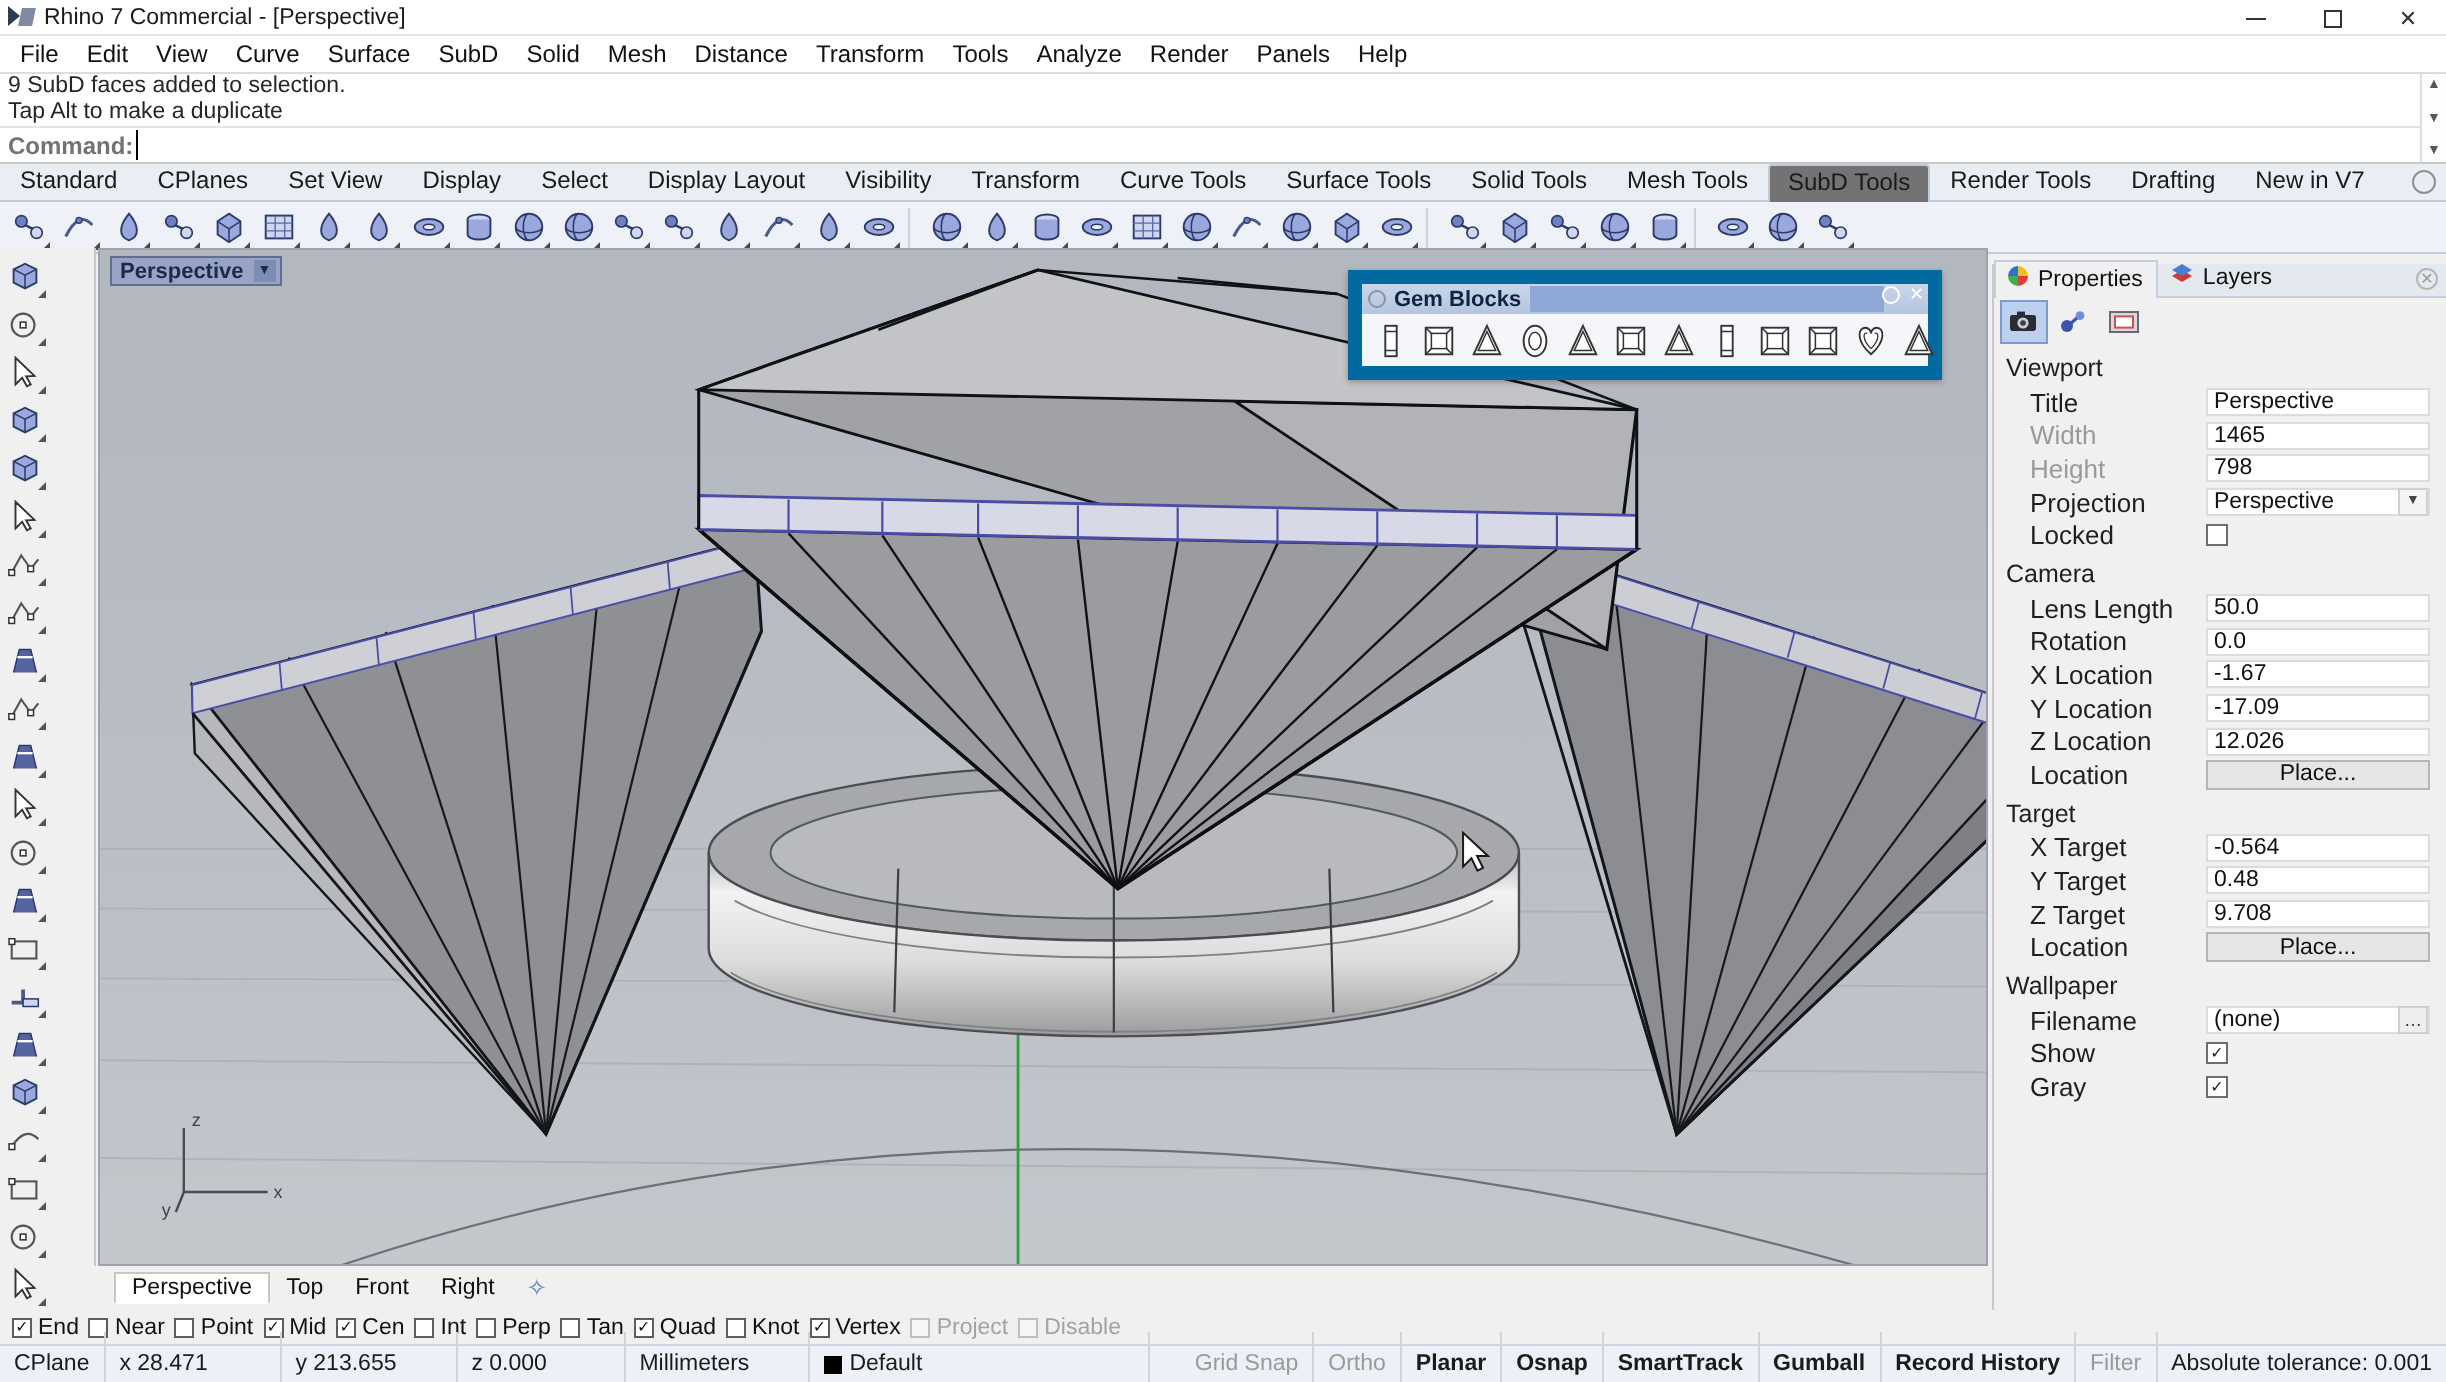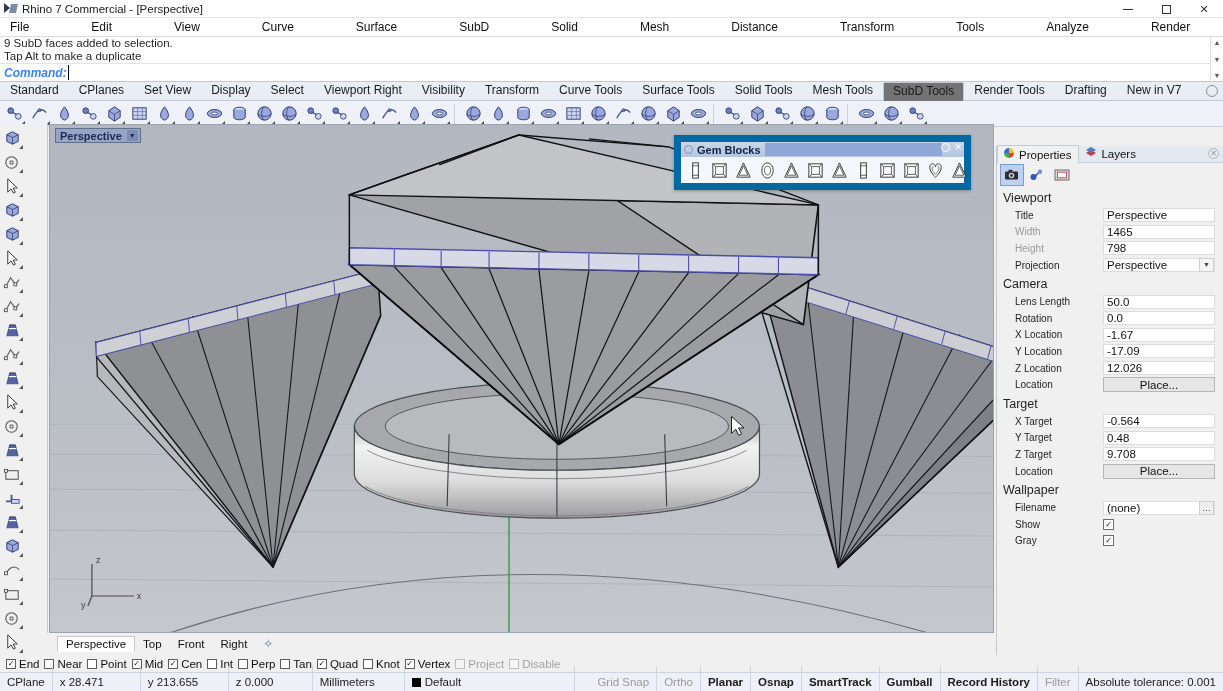--- a/index.html
+++ b/index.html
@@ -30,31 +30,31 @@
     background:#7d8ba3; transform: skewX(-12deg); }
   .title-text { font-size: 11.5px; color: #1a1a1a; }
   .win-btns { position: absolute; right: 0; top: 0; display: flex; height: 18px; }
   .win-btn { width: 38px; height: 18px; display:flex; align-items:center; justify-content:center;
     font-size: 11px; color:#333; }
   .wb-min { width:10px; height:1px; background:#333; }
   .wb-max { width:9px; height:9px; border:1px solid #333; }
 
   
   .menubar { height: 18px; display: flex; align-items: center; background: #ffffff;
-     padding-left: 3px; gap: 48px; }
+     padding-left: 3px; }
   .menu-item { padding: 1px 7px; font-size: 12px; color: #111; cursor: default; }
 
   
   .cmd-area { background: #ffffff; border-top: 1px solid #dcdcdc;
      border-bottom: 1px solid #c8c8c8; position: relative; }
   .cmd-hist { padding-left: 4px; }
   .cmd-line { height: 13px; line-height: 13px; font-size: 11.5px; color: #262626; }
   .cmd-prompt-row { display:flex; align-items:center; height:18px;
      border-top:1px solid #e4e4e4; padding-left:4px; }
-  .cmd-label { font-weight: bold; font-size: 12px; color: #3b82f6; font-style: italic; }
+  .cmd-label { font-weight: bold; font-size: 12px; color: #737373; }
   .cmd-input { flex:1; height:15px; border:none; outline:none; background:#fff;
      font-family:"Liberation Sans", sans-serif; font-size:12px; padding-left:2px;
      border-left:1px solid #000; margin-left:1px; }
   .cmd-scroll { position:absolute; right:0; top:0; width:13px; height:100%;
      background:#fdfdfd; border-left:1px solid #dedede;
      display:flex; flex-direction:column; justify-content:space-between; }
   .cmd-scroll div { font-size:7px; text-align:center; line-height:11px; color:#555; }
 
   
   .tabbar { height: 19px; background: #e9eef5; display: flex; align-items: flex-end;
@@ -111,37 +111,37 @@
   .gem-grab { position:absolute; left:84px; right:22px; top:1px; bottom:1px;
      background:#8fa8d8; }
   .gem-btns { position:absolute; right:2px; top:1px; display:flex; gap:4px; align-items:center; }
   .gem-gear { width:9px; height:9px; border:1.3px solid #fff; border-radius:50%; }
   .gem-x { font-size:9px; color:#fff; line-height:9px; }
   .gem-row { height:26px; display:flex; align-items:center; padding-left:2px; background:#f4f6fa; }
   .gem-ico { width:24px; height:24px; display:flex; align-items:center; justify-content:center;
      flex:none; }
 
   
-  .rpanel { position:absolute; left:996px; top:146px; width:227px; height:530px;
+  .rpanel { position:absolute; left:996px; top:132px; width:227px; height:530px;
      background:#f0f0f0; border-left:1px solid #c9c9c9; }
   .rp-tabs { height:17px; display:flex; align-items:flex-end; background:#e4e9f0;
      border-bottom:1px solid #c3cedd; position:relative; }
   .rp-tab { display:flex; align-items:center; gap:4px; padding:1px 7px 1px 5px;
      font-size:11.5px; border:1px solid transparent; border-bottom:none; line-height:14px; }
   .rp-tab.active { background:#f0f0f0; border-color:#c3cedd; margin-bottom:-1px; }
   .rp-close { position:absolute; right:4px; top:2px; width:11px; height:11px;
      border:1.2px solid #b5b5b5; border-radius:50%; color:#999; font-size:8px;
      display:flex; align-items:center; justify-content:center; }
   .rp-icorow { height:24px; display:flex; align-items:center; padding-left:4px; gap:3px;
      background:#f0f0f0; }
   .rp-ico { width:22px; height:20px; display:flex; align-items:center; justify-content:center; }
   .rp-ico.sel { background:#bdd1ee; outline:1px solid #7c9ccd; }
   .rp-group { font-size:12.5px; color:#1f1f1f; padding:4px 0 2px 6px; }
   .rp-row { height:16.6px; display:flex; align-items:center; padding-left:6px; }
-  .rp-lab { width:100px; font-size:10px; color:#1f1f1f; padding-left:12px; }
+  .rp-lab { width:100px; font-size:13px; color:#1f1f1f; padding-left:12px; }
   .rp-lab.dim { color:#9a9a9a; }
   .rp-val { flex:1; margin-right:8px; height:14px; background:#fff;
      border:1px solid #dcdcdc; font-size:11.5px; color:#111; padding-left:3px;
      line-height:12px; display:flex; align-items:center; }
   .rp-val.plain { background:transparent; border:none; }
   .rp-val.sel-box { position:relative; padding-right:16px; }
   .rp-caret { position:absolute; right:0; top:-1px; width:15px; height:14px;
      background:#f4f4f4; border:1px solid #d0d0d0;
      display:flex; align-items:center; justify-content:center; font-size:7px; color:#444; }
   .rp-dots { position:absolute; right:0; top:-1px; width:15px; height:14px;
@@ -230,21 +230,21 @@
       <div>▼</div>
     </div>
   </div>
 
   <div class="tabbar" id="tabbar">
     <div class="tab">Standard</div>
       <div class="tab">CPlanes</div>
       <div class="tab">Set View</div>
       <div class="tab">Display</div>
       <div class="tab">Select</div>
-      <div class="tab">Viewport Right</div>
+      <div class="tab">Display Layout</div>
       <div class="tab">Visibility</div>
       <div class="tab">Transform</div>
       <div class="tab">Curve Tools</div>
       <div class="tab">Surface Tools</div>
       <div class="tab">Solid Tools</div>
       <div class="tab">Mesh Tools</div>
       <div class="tab active">SubD Tools</div>
       <div class="tab">Render Tools</div>
       <div class="tab">Drafting</div>
       <div class="tab">New in V7</div>
@@ -1128,20 +1128,24 @@
           <div class="rp-lab dim">Height</div>
           <div class="rp-val">798</div>
         </div>
         <div class="rp-row">
           <div class="rp-lab">Projection</div>
           <div class="rp-val sel-box">
             <span>Perspective</span>
             <div class="rp-caret">▼</div>
           </div>
         </div>
+        <div class="rp-row">
+          <div class="rp-lab">Locked</div>
+          <div class="rp-check"></div>
+        </div>
         <div class="rp-group">Camera</div>
         <div class="rp-row">
           <div class="rp-lab">Lens Length</div>
           <div class="rp-val">50.0</div>
         </div>
         <div class="rp-row">
           <div class="rp-lab">Rotation</div>
           <div class="rp-val">0.0</div>
         </div>
         <div class="rp-row">

